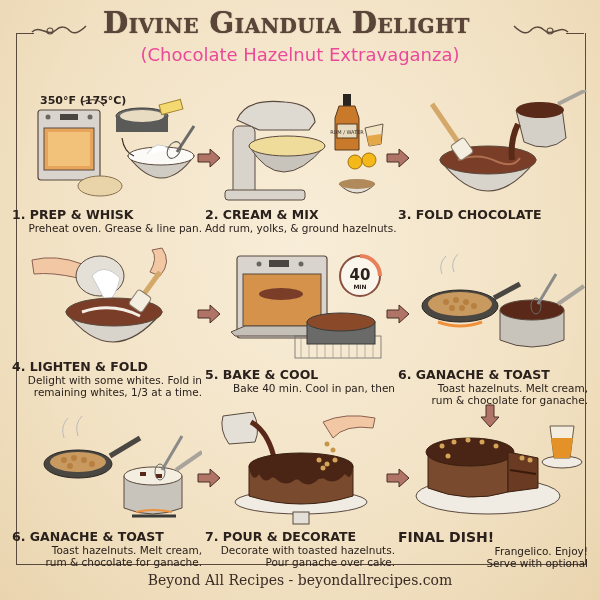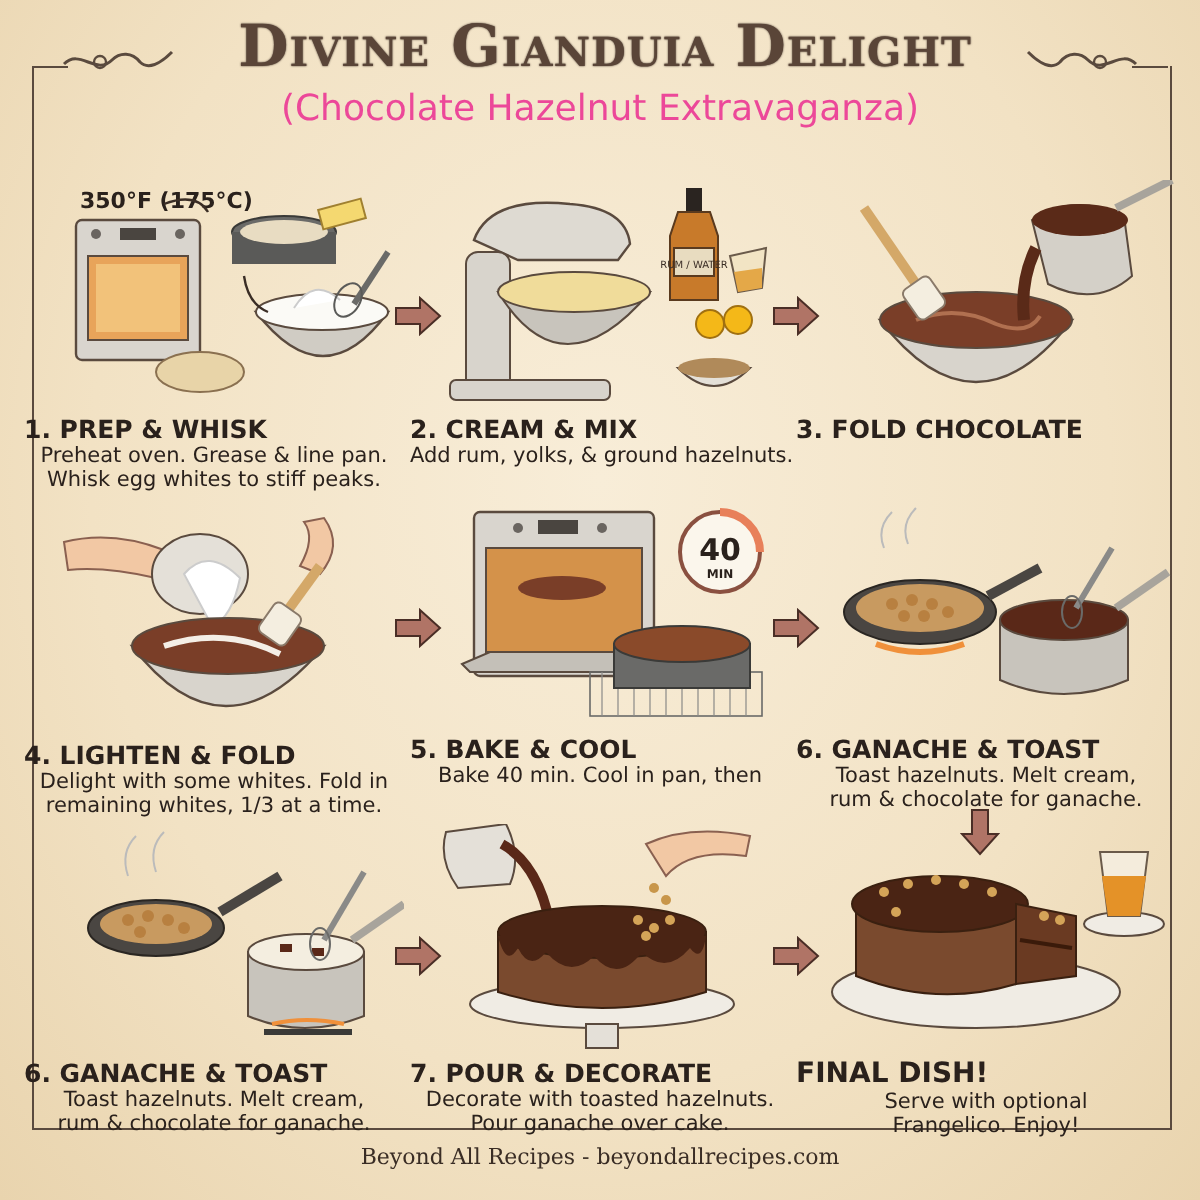--- a/index.html
+++ b/index.html
@@ -7,41 +7,40 @@
     width: 600px; height: 600px; overflow: hidden; position: relative;
     background: radial-gradient(ellipse at 50% 40%, #f8edd8 0%, #f2e2c4 60%, #e9d4ae 100%);
     font-family: "DejaVu Sans", sans-serif;
     color: #2d2520;
   }
   .title {
     position: absolute; top: 6px; left: 0; width: 573px; text-align: center;
     font-family: "DejaVu Serif", serif; font-size: 29px; letter-spacing: 0.5px;
     color: #5a4538; font-variant: small-caps; font-weight: bold;
     text-shadow: 0 0 1px #3d2e25;
-    margin-left: 16px;
   }
   .subtitle {
     position: absolute; top: 44px; left: 0; width: 600px; text-align: center;
     font-size: 18px; color: #ec4899;
   }
   .flourish { position: absolute; top: 20px; }
   .frame {
     position: absolute; left: 16px; top: 33px; width: 568px; height: 531px;
     border: 1.5px solid #5a4a3e; border-top: none;
   }
   .frame-top-l { position: absolute; left: 16px; top: 33px; width: 18px; border-top: 1.5px solid #5a4a3e; }
   .frame-top-r { position: absolute; left: 566px; top: 33px; width: 18px; border-top: 1.5px solid #5a4a3e; }
   .cell { position: absolute; width: 190px; }
   .illus { position: relative; width: 190px; height: 115px; }
   .step-title { text-align: left; font-size: 12.5px; font-weight: bold; color: #2a211c; margin-top: 2px; white-space: nowrap; }
-  .step-desc { text-align: center; font-size: 10.5px; line-height: 12px; color: #2a211c; white-space: nowrap; }
+  .step-desc { text-align: right; font-size: 10.5px; line-height: 12px; color: #2a211c; white-space: nowrap; }
   .arrow { position: absolute; }
   .footer {
     position: absolute; top: 572px; left: 0; width: 600px; text-align: center;
-    font-family: "DejaVu Serif", serif; font-size: 11px; color: #3a2d25;
+    font-family: "DejaVu Serif", serif; font-size: 14px; color: #3a2d25;
   }
   .temp-label { position: absolute; font-size: 11px; font-weight: bold; color: #2a211c; }
 </style>
 </head>
 <body>
 
 <div class="title">Divine Gianduia Delight</div>
 <div class="subtitle">(Chocolate Hazelnut Extravaganza)</div>
 
 <svg class="flourish" style="left:30px" width="58" height="22" viewBox="0 0 58 22">
@@ -86,21 +85,20 @@
         <path d="M135 64 Q145 48 158 60" fill="#ffffff" stroke="#ccc"></path>
         <line x1="165" y1="62" x2="182" y2="36" stroke="#6a6a68" stroke-width="3"></line>
         <ellipse cx="162" cy="60" rx="6" ry="9" fill="none" stroke="#5a5a58" transform="rotate(30 162 60)"></ellipse>
       </g>
       <path d="M70 12 Q86 6 92 16" stroke="#3a2d25" fill="none" stroke-width="1.2"></path>
       <path d="M110 48 Q112 62 122 66" stroke="#3a2d25" fill="none" stroke-width="1.2"></path>
     </svg>
   </div>
   <div class="step-title">1. PREP &amp; WHISK</div>
   <div class="step-desc">Preheat oven. Grease &amp; line pan.</div>
-  <div class="step-desc">Whisk egg whites to stiff peaks.</div>
 </div>
 
 <div class="cell" style="left:205px; top:90px;">
   <div class="illus">
     <svg width="190" height="115" viewBox="0 0 190 115" style="position:absolute;left:0;top:0;">
       <g>
         <path d="M32 30 Q40 8 80 12 Q108 14 110 32 L104 40 L54 40 Z" fill="#dedad2" stroke="#5a4a3e" stroke-width="1.2"></path>
         <rect x="28" y="36" width="22" height="70" rx="6" fill="#d8d4cc" stroke="#5a4a3e"></rect>
         <path d="M44 56 Q76 108 120 56 Z" fill="#c8c4bc" stroke="#5a4a3e"></path>
         <ellipse cx="82" cy="56" rx="38" ry="10" fill="#f0dc9a" stroke="#5a4a3e"></ellipse>
@@ -146,21 +144,21 @@
         <path d="M118 20 Q138 6 164 18 L168 48 Q150 64 126 52 Z" fill="#d4d0c8" stroke="#5a4a3e"></path>
         <ellipse cx="142" cy="20" rx="24" ry="8" fill="#5a2a18"></ellipse>
         <line x1="160" y1="14" x2="188" y2="0" stroke="#a8a49c" stroke-width="4"></line>
         <path d="M120 34 Q112 50 114 70" stroke="#5a2a18" stroke-width="6" fill="none"></path>
       </g>
     </svg>
   </div>
   <div class="step-title">3. FOLD CHOCOLATE</div>
 </div>
 
-<div class="cell" style="left:12px; top:253px;">
+<div class="cell" style="left:12px; top:242px;">
   <div class="illus">
     <svg width="190" height="115" viewBox="0 0 190 115" style="position:absolute;left:0;top:0;">
       <g>
         <path d="M20 18 Q44 12 70 22 L66 36 Q40 30 22 32 Z" fill="#f2c8a4" stroke="#8a6050"></path>
         <path d="M150 6 Q160 20 148 34 L138 30 Q146 16 140 8 Z" fill="#f2c8a4" stroke="#8a6050"></path>
       </g>
       <g>
         <ellipse cx="88" cy="34" rx="24" ry="20" fill="#e4e0d8" stroke="#5a4a3e"></ellipse>
         <path d="M80 34 Q92 20 108 36 Q104 56 94 60 Z" fill="#ffffff" stroke="#ccc"></path>
       </g>
@@ -333,22 +331,22 @@
           <circle cx="132" cy="48" r="2.5" fill="#d4a458"></circle>
       </g>
       <g>
         <ellipse cx="164" cy="50" rx="20" ry="6" fill="#f0ece4" stroke="#5a4a3e"></ellipse>
         <path d="M152 14 L176 14 L172 46 L156 46 Z" fill="#f4ecdc" stroke="#6a5a4a"></path>
         <path d="M153 26 L175 26 L172 46 L156 46 Z" fill="#e49228"></path>
       </g>
     </svg>
   </div>
   <div class="step-title" style="font-size:14px;">FINAL DISH!</div>
+  <div class="step-desc">Frangelico. Enjoy!</div>
   <div class="step-desc">Serve with optional</div>
-  <div class="step-desc">Frangelico. Enjoy!</div>
 </div>
 
 <svg class="arrow" style="left:197px; top:148px;" width="24" height="20" viewBox="0 0 24 20">
     <path d="M1 6 L13 6 L13 1 L23 10 L13 19 L13 14 L1 14 Z" fill="#b07466" stroke="#4a2e26"></path>
   </svg>
 <svg class="arrow" style="left:386px; top:148px;" width="24" height="20" viewBox="0 0 24 20">
     <path d="M1 6 L13 6 L13 1 L23 10 L13 19 L13 14 L1 14 Z" fill="#b07466" stroke="#4a2e26"></path>
   </svg>
 <svg class="arrow" style="left:197px; top:304px;" width="24" height="20" viewBox="0 0 24 20">
     <path d="M1 6 L13 6 L13 1 L23 10 L13 19 L13 14 L1 14 Z" fill="#b07466" stroke="#4a2e26"></path>

